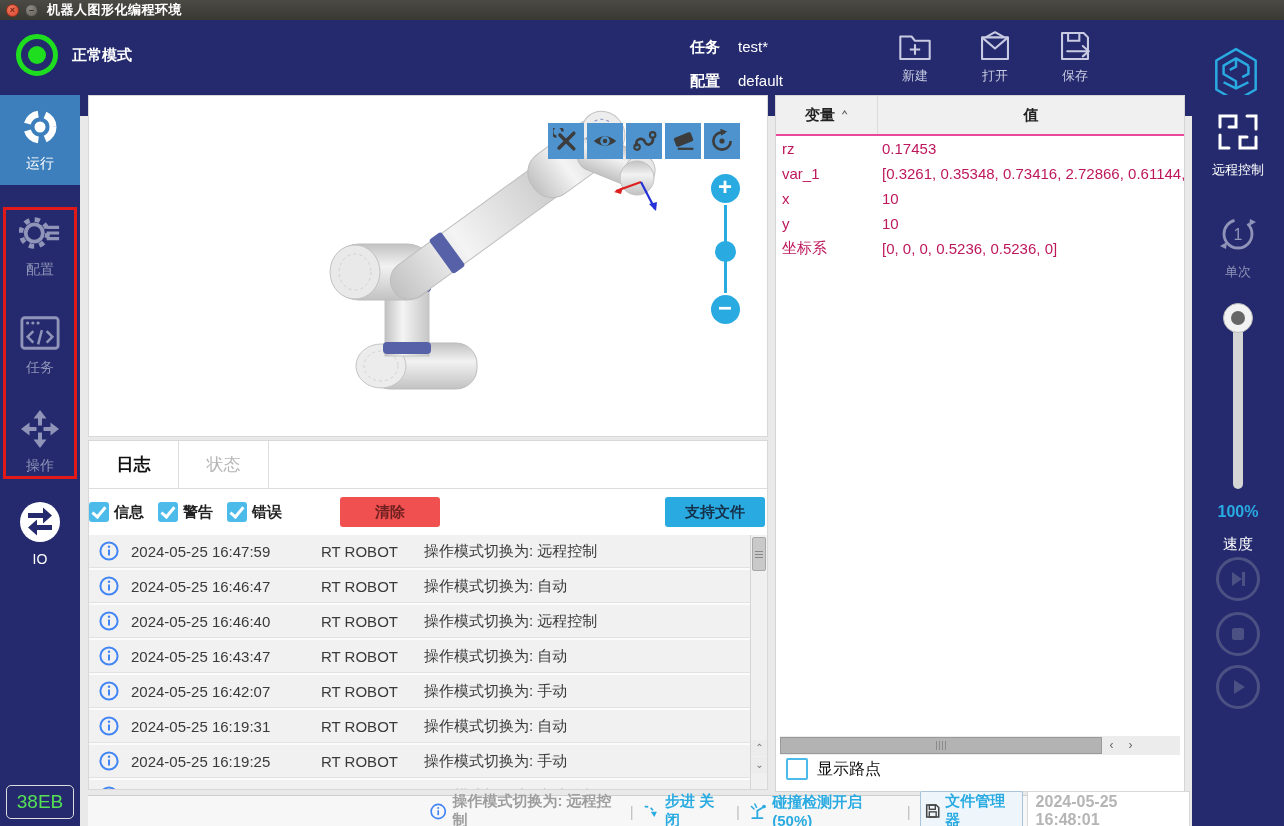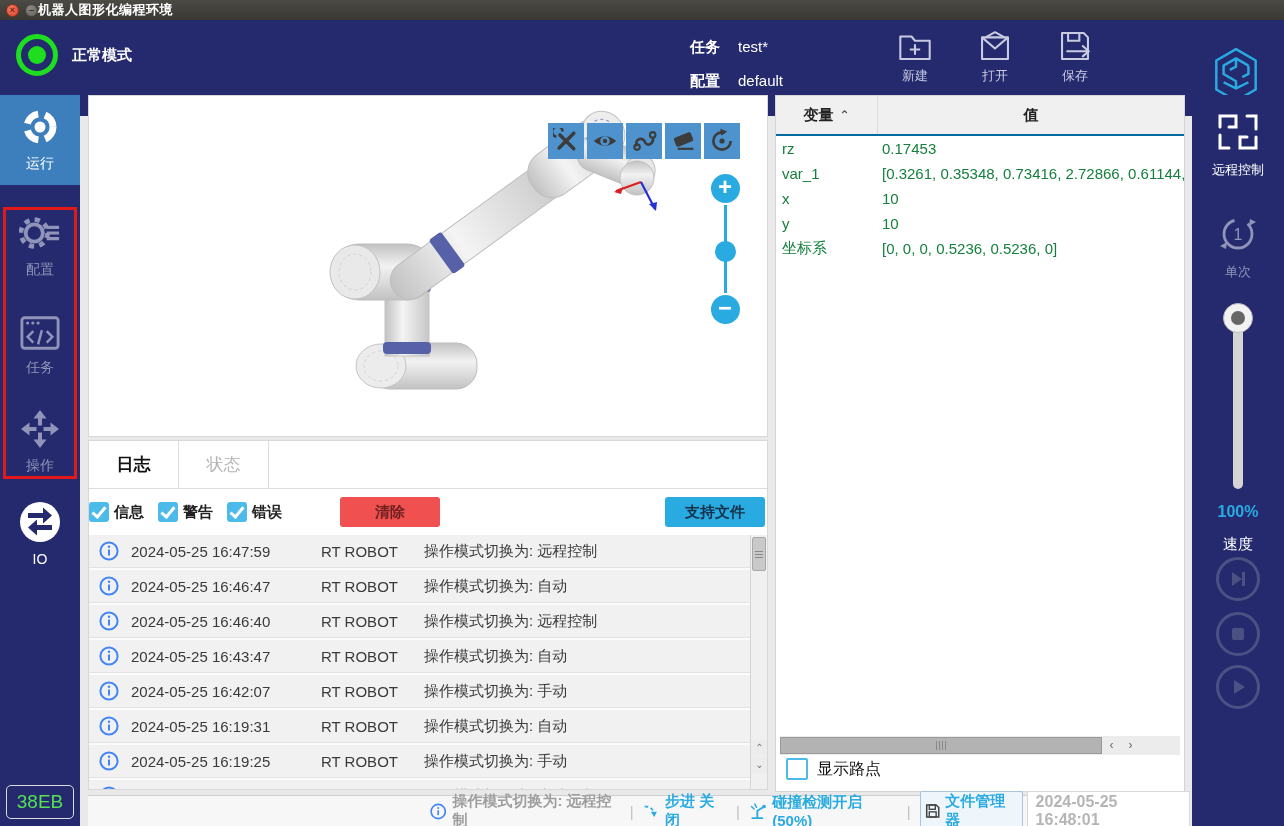--- a/index.html
+++ b/index.html
@@ -8,21 +8,21 @@
   .app { position:relative; width:1284px; height:826px; background:#e9e9e9; overflow:hidden; }
 
   
   .titlebar { position:absolute; left:0; top:0; width:1284px; height:20px;
     background:linear-gradient(#4c4a45,#393833); display:flex; align-items:center; }
   .tb-btn { width:13px; height:13px; border-radius:50%; margin-left:6px; display:inline-flex;
     align-items:center; justify-content:center; font-size:9px; color:#5d2односно0f; }
   .tb-close { background:radial-gradient(circle at 35% 30%, #f07b62,#d8442c); border:1px solid #9c3015; color:#741f0b; }
   .tb-min { background:radial-gradient(circle at 35% 30%, #8a8880,#62605a); border:1px solid #444; color:#2e2d29; }
   .tb-glyph { font-size:9px; line-height:1; font-weight:bold; }
-  .tb-title { color:#fff; font-weight:bold; font-size:13px; margin-left:0; letter-spacing:0.5px; }
+  .tb-title { color:#fff; font-weight:bold; font-size:13px; margin-left:9px; letter-spacing:0.5px; }
 
   
   .header { position:absolute; left:0; top:20px; width:1284px; height:96px; background:#242a6d; }
   .mode { position:absolute; left:16px; top:14px; display:flex; align-items:center; }
   .mode-icon { width:42px; height:42px; border-radius:50%; border:5px solid #1fdd1f;
     display:flex; align-items:center; justify-content:center; }
   .mode-dot { width:18px; height:18px; border-radius:50%; background:#1fdd1f; }
   .mode-label { color:#fff; font-size:15px; font-weight:bold; margin-left:14px; }
   .taskcfg { position:absolute; left:690px; top:10px; color:#fff; font-size:15px; line-height:34px; }
   .taskcfg .row { display:flex; }
@@ -95,26 +95,26 @@
     border:1px solid #a8a8a8; border-radius:2px; display:flex; flex-direction:column;
     align-items:center; justify-content:center; gap:2px; cursor:pointer; }
   .vthumb i { display:block; width:8px; height:1px; background:#888; }
   .varrow { position:absolute; left:0; width:17px; height:16px; color:#777; font-size:10px;
     text-align:center; line-height:16px; background:#ececec; cursor:pointer; }
   .va-up { bottom:33px; } .va-dn { bottom:16px; }
 
   
   .vars-panel { position:absolute; left:775px; top:95px; width:410px; height:697px;
     background:#fff; border:1px solid #d5d5d5; }
-  .vhdr { display:flex; height:40px; background:#f0f0f0; border-bottom:2px solid #0369a1;
-    font-size:15px; font-weight:bold; color:#222; }
+  .vhdr { display:flex; height:40px; background:#f0f0f0; border-bottom:2px solid #ec4899;
+    font-size:15px; font-weight:bold; color:#222;font-family:Liberation Mono, monospace; }
   .vh-name { width:102px; border-right:1px solid #dcdcdc; display:flex; align-items:center; justify-content:center; gap:6px; cursor:pointer; }
   .vh-val { flex:1; display:flex; align-items:center; justify-content:center; }
   .caret { font-size:12px; color:#555; font-weight:bold; }
-  .vrow { display:flex; height:25px; font-size:15px; color:#15803d; align-items:center; }
+  .vrow { display:flex; height:25px; font-size:15px; color:#be185d; align-items:center; }
   .vname { width:102px; padding-left:6px; }
   .vval { flex:1; padding-left:4px; white-space:nowrap; overflow:hidden; }
   .hscroll { position:absolute; left:4px; top:640px; width:400px; height:19px; background:#ececec;
     display:flex; align-items:center; }
   .hthumb { width:322px; height:17px; background:#b3b3b3; border:1px solid #9a9a9a;
     display:flex; align-items:center; justify-content:center; gap:2px; cursor:pointer; }
   .hthumb i { display:block; width:1px; height:9px; background:#8a8a8a; }
   .hbtn-scroll { width:19px; height:17px; text-align:center; line-height:17px; color:#666;
     font-size:12px; cursor:pointer; }
   .waypoint { position:absolute; left:10px; top:662px; display:flex; align-items:center; cursor:pointer; }

